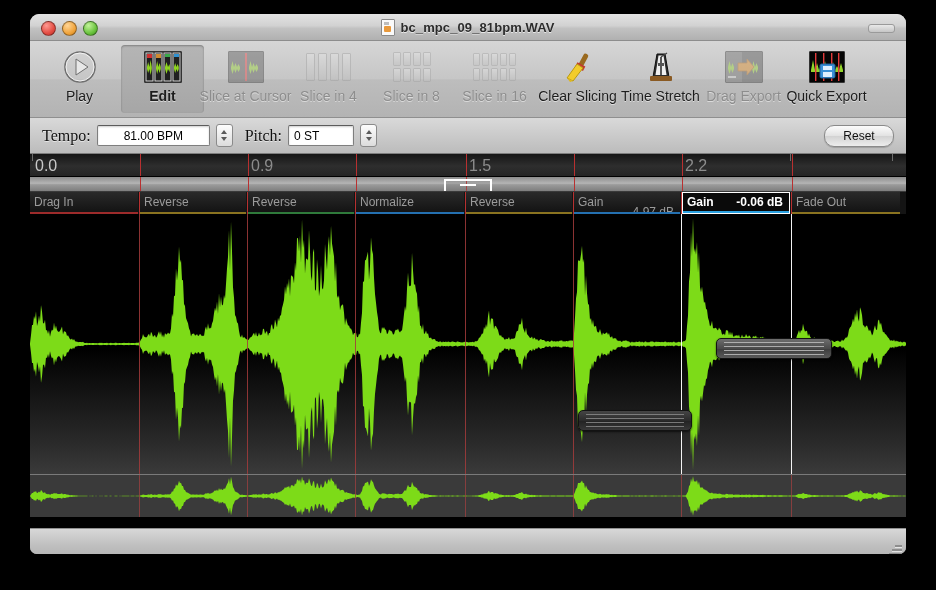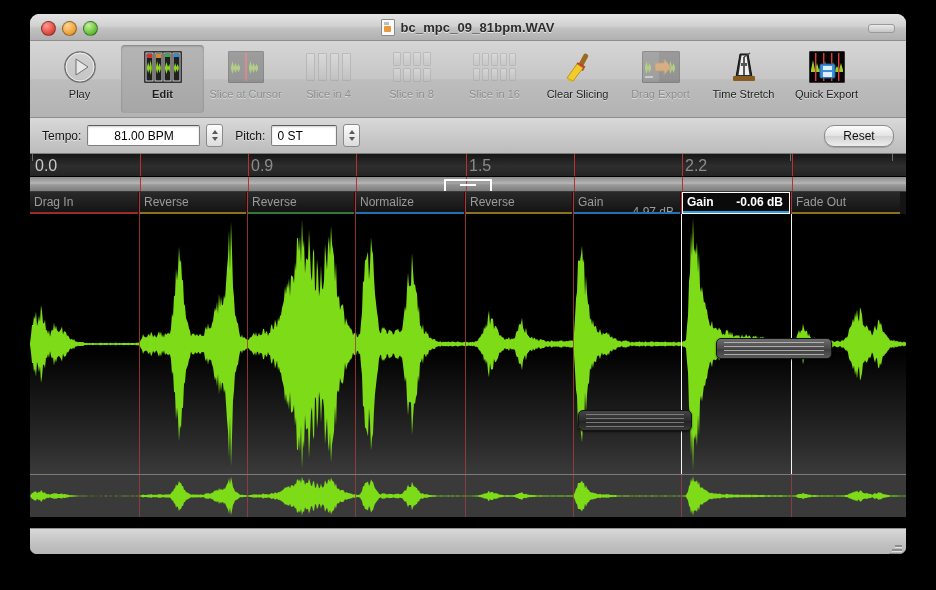--- a/index.html
+++ b/index.html
@@ -41,21 +41,21 @@
 
   
   #toolbar{height:72px;display:flex;align-items:flex-start;padding:4px 0 0 8px;
            background:linear-gradient(to bottom,#d6d6d6 0%,#c6c6c6 50%,#bdbdbd 51%,#b3b3b3 100%);
            border-bottom:1px solid #8f8f8f;}
   .tool{width:83px;height:64px;display:flex;flex-direction:column;align-items:center;
         justify-content:flex-start;padding-top:4px;border-radius:4px;}
   .tool.sel{background:linear-gradient(to bottom,#b5b5b5,#a6a6a6);
             box-shadow:inset 0 1px 2px rgba(0,0,0,.3);}
   .tool .ic{height:36px;display:flex;align-items:center;justify-content:center;}
-  .tool .lb{font-size:11px;color:#1d1d1d;margin-top:3px;white-space:nowrap;
+  .tool .lb{font-size:14px;color:#1d1d1d;margin-top:3px;white-space:nowrap;
             text-shadow:0 1px 0 rgba(255,255,255,.55);}
   .tool.sel .lb{font-weight:bold;}
   .tool.dis .lb{color:#8d8d8d;text-shadow:0 1px 0 rgba(255,255,255,.5);}
   .tool.dis .ic{opacity:.42;}
 
   
   .wf-tile{width:34px;height:30px;background:#4e4e4e;border:1px solid #333;
            position:relative;overflow:hidden;border-radius:1px;}
   .bars{display:flex;gap:3px;align-items:center;height:30px;}
   .bars span{width:7px;height:26px;background:linear-gradient(to bottom,#e6e6e6,#bdbdbd);
@@ -63,21 +63,21 @@
   .gridbars{display:flex;flex-direction:column;gap:2px;}
   .gridrow{display:flex;gap:2px;}
   .gridrow i{display:block;width:6px;height:12px;background:linear-gradient(to bottom,#e6e6e6,#c0c0c0);
              border:1px solid #a0a0a0;border-radius:1px;}
   .gridrow.s16 i{width:5px;height:11px;}
 
   
   #ctlbar{height:35px;display:flex;align-items:center;padding:0 12px;gap:6px;
           background:linear-gradient(to bottom,#d9d9d9,#bcbcbc);
           border-bottom:1px solid #7d7d7d;}
-  .ctl-label{font-size:12px;color:#111;text-shadow:0 1px 0 rgba(255,255,255,.6);}
+  .ctl-label{font-size:16px;color:#111;text-shadow:0 1px 0 rgba(255,255,255,.6);font-family:Liberation Serif, serif;}
   .field{height:19px;background:#fff;border:1px solid #7e7e7e;border-top-color:#5c5c5c;
          border-radius:2px;font-size:12px;color:#000;display:flex;align-items:center;
          padding:0 5px;box-shadow:inset 0 1px 2px rgba(0,0,0,.2);}
   #tempo-field{width:80px;padding-left:26px;}
   #pitch-field{width:54px;}
   .stepper{width:15px;height:21px;border:1px solid #8a8a8a;border-radius:3px;
            background:linear-gradient(to bottom,#fdfdfd,#dcdcdc);
            display:flex;flex-direction:column;align-items:center;justify-content:center;gap:3px;}
   .stepper i{display:block;width:0;height:0;border-left:3.5px solid transparent;
              border-right:3.5px solid transparent;}
@@ -275,46 +275,46 @@
           <svg width="34" height="34" viewBox="0 0 34 34">
             <rect x="20" y="3" width="5" height="14" rx="2" fill="#9a6a1f" transform="rotate(28 22 10)"></rect>
             <rect x="15" y="14" width="9" height="5" fill="#c23b2c" transform="rotate(28 19 16)"></rect>
             <path d="M6 28 L16 14 L22 18 L12 31 Z" fill="#f2cc2c" stroke="#b99a13" stroke-width="1"></path>
             <path d="M6 28 L12 31 L9 32 Z" fill="#e0b81c"></path>
           </svg>
         </div>
         <div class="lb">Clear Slicing</div>
       </div>
 
-      <div class="tool dis">
-        <div class="ic">
-          <div class="wf-tile" style="width:36px;background:linear-gradient(to right,#6a6a6a 45%,#4e4e4e 45%);">
-            <svg width="36" height="30" viewBox="0 0 36 30">
-              <path d="M2 15 L3.5 9 L5 15 L6.5 11 L8 15 L8 17 L6.5 21 L5 17 L3.5 22 L2 17 Z" fill="#93d42a"></path>
-              <path d="M26 15 L27.5 9 L29 15 L30.5 11 L32 15 L32 17 L30.5 21 L29 17 L27.5 22 L26 17 Z" fill="#93d42a"></path>
-              <path d="M12 11 L21 11 L21 7 L28 15 L21 23 L21 19 L12 19 Z" fill="#e08a20" stroke="#a85f0c" stroke-width=".8"></path>
-              <rect x="2" y="24" width="8" height="2" fill="#cfcfcf"></rect>
-            </svg>
-          </div>
-        </div>
-        <div class="lb">Drag Export</div>
-      </div>
-
       <div class="tool">
         <div class="ic">
           <svg width="34" height="34" viewBox="0 0 34 34">
             <path d="M13 4 L21 4 L25 27 L9 27 Z" fill="#2b2b2b" stroke="#111" stroke-width="1"></path>
             <path d="M14.5 5.5 L19.5 5.5 L22.5 25 L11.5 25 Z" fill="#efefef"></path>
             <rect x="6" y="26" width="22" height="5" rx="1" fill="#8a5a23"></rect>
             <rect x="16.2" y="7" width="1.6" height="18" fill="#333"></rect>
             <rect x="14" y="13" width="6" height="3" fill="#555"></rect>
             <path d="M17 7 L23 3" stroke="#444" stroke-width="1.4" fill="none"></path>
           </svg>
         </div>
         <div class="lb">Time Stretch</div>
+      </div>
+
+      <div class="tool dis">
+        <div class="ic">
+          <div class="wf-tile" style="width:36px;background:linear-gradient(to right,#6a6a6a 45%,#4e4e4e 45%);">
+            <svg width="36" height="30" viewBox="0 0 36 30">
+              <path d="M2 15 L3.5 9 L5 15 L6.5 11 L8 15 L8 17 L6.5 21 L5 17 L3.5 22 L2 17 Z" fill="#93d42a"></path>
+              <path d="M26 15 L27.5 9 L29 15 L30.5 11 L32 15 L32 17 L30.5 21 L29 17 L27.5 22 L26 17 Z" fill="#93d42a"></path>
+              <path d="M12 11 L21 11 L21 7 L28 15 L21 23 L21 19 L12 19 Z" fill="#e08a20" stroke="#a85f0c" stroke-width=".8"></path>
+              <rect x="2" y="24" width="8" height="2" fill="#cfcfcf"></rect>
+            </svg>
+          </div>
+        </div>
+        <div class="lb">Drag Export</div>
       </div>
 
       <div class="tool">
         <div class="ic">
           <div class="wf-tile" style="background:#050505;width:34px;">
             <svg width="34" height="30" viewBox="0 0 34 30">
               <rect x="0" y="0" width="34" height="30" fill="#050505"></rect>
               <path d="M1 18 L3 8 L5 18 L7 11 L9 18 L11 13 L13 18 L15 9 L17 18 L19 12 L21 18 L23 10 L25 18 L27 14 L29 18 L31 11 L33 18 L33 20 L1 20 Z" fill="#93d42a"></path>
               <rect x="5" y="1" width="1.4" height="28" fill="#e03a3a"></rect>
               <rect x="13" y="1" width="1.4" height="28" fill="#e03a3a"></rect>

